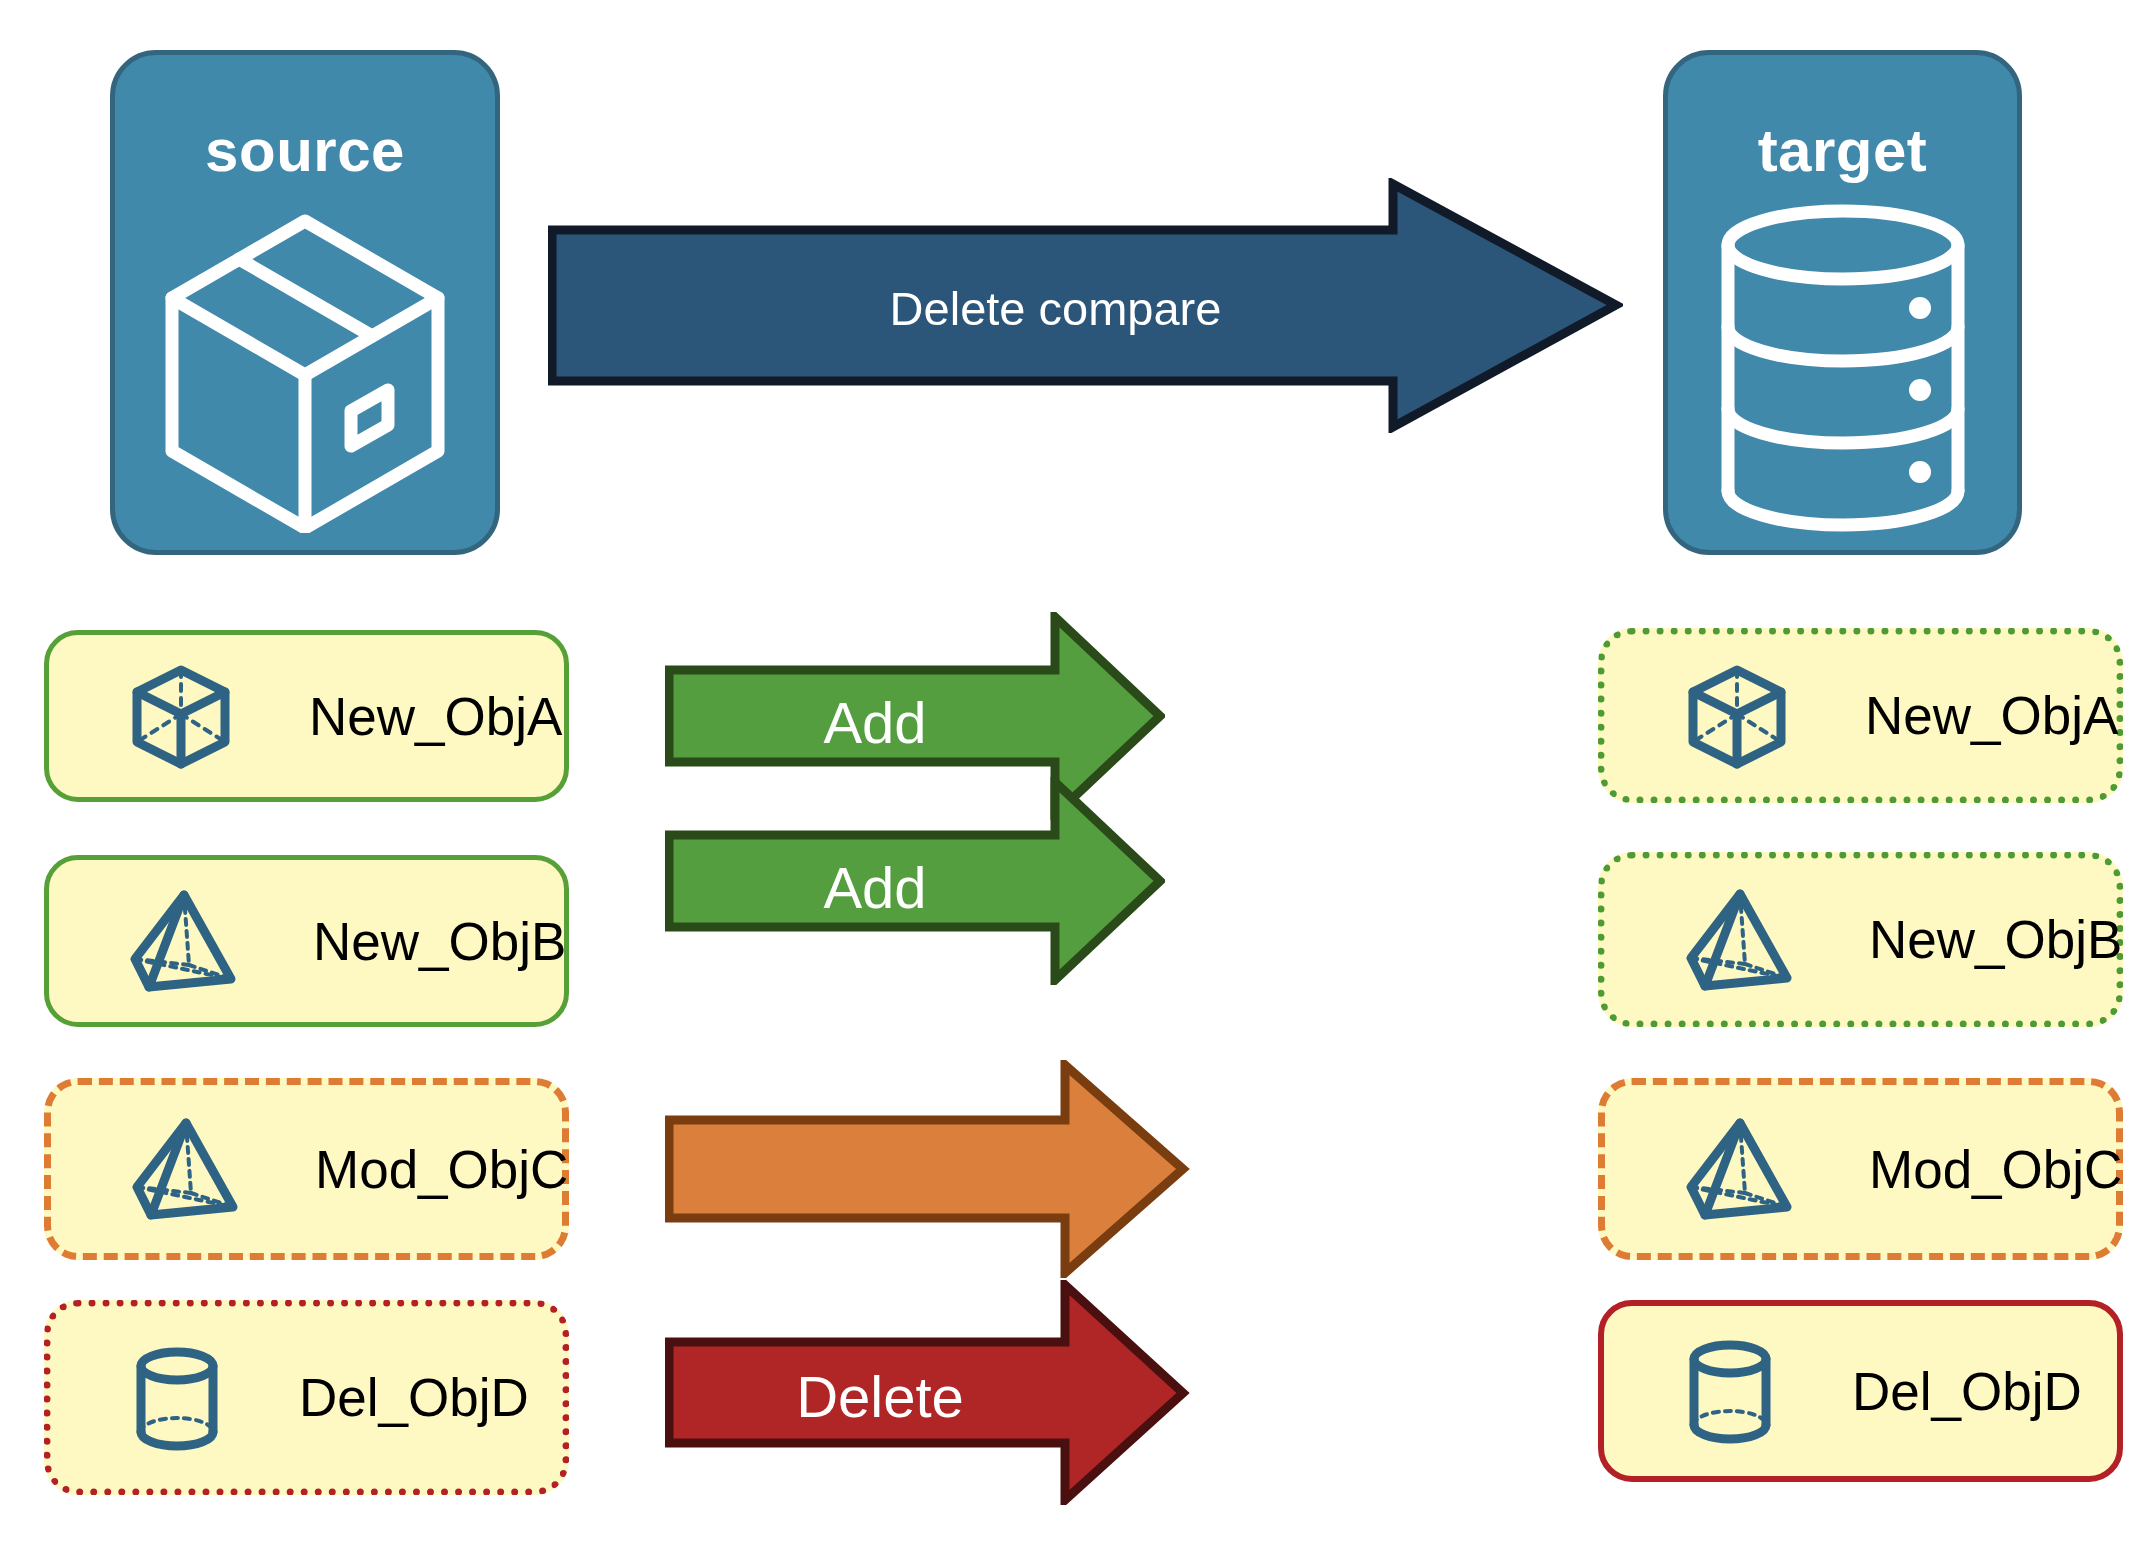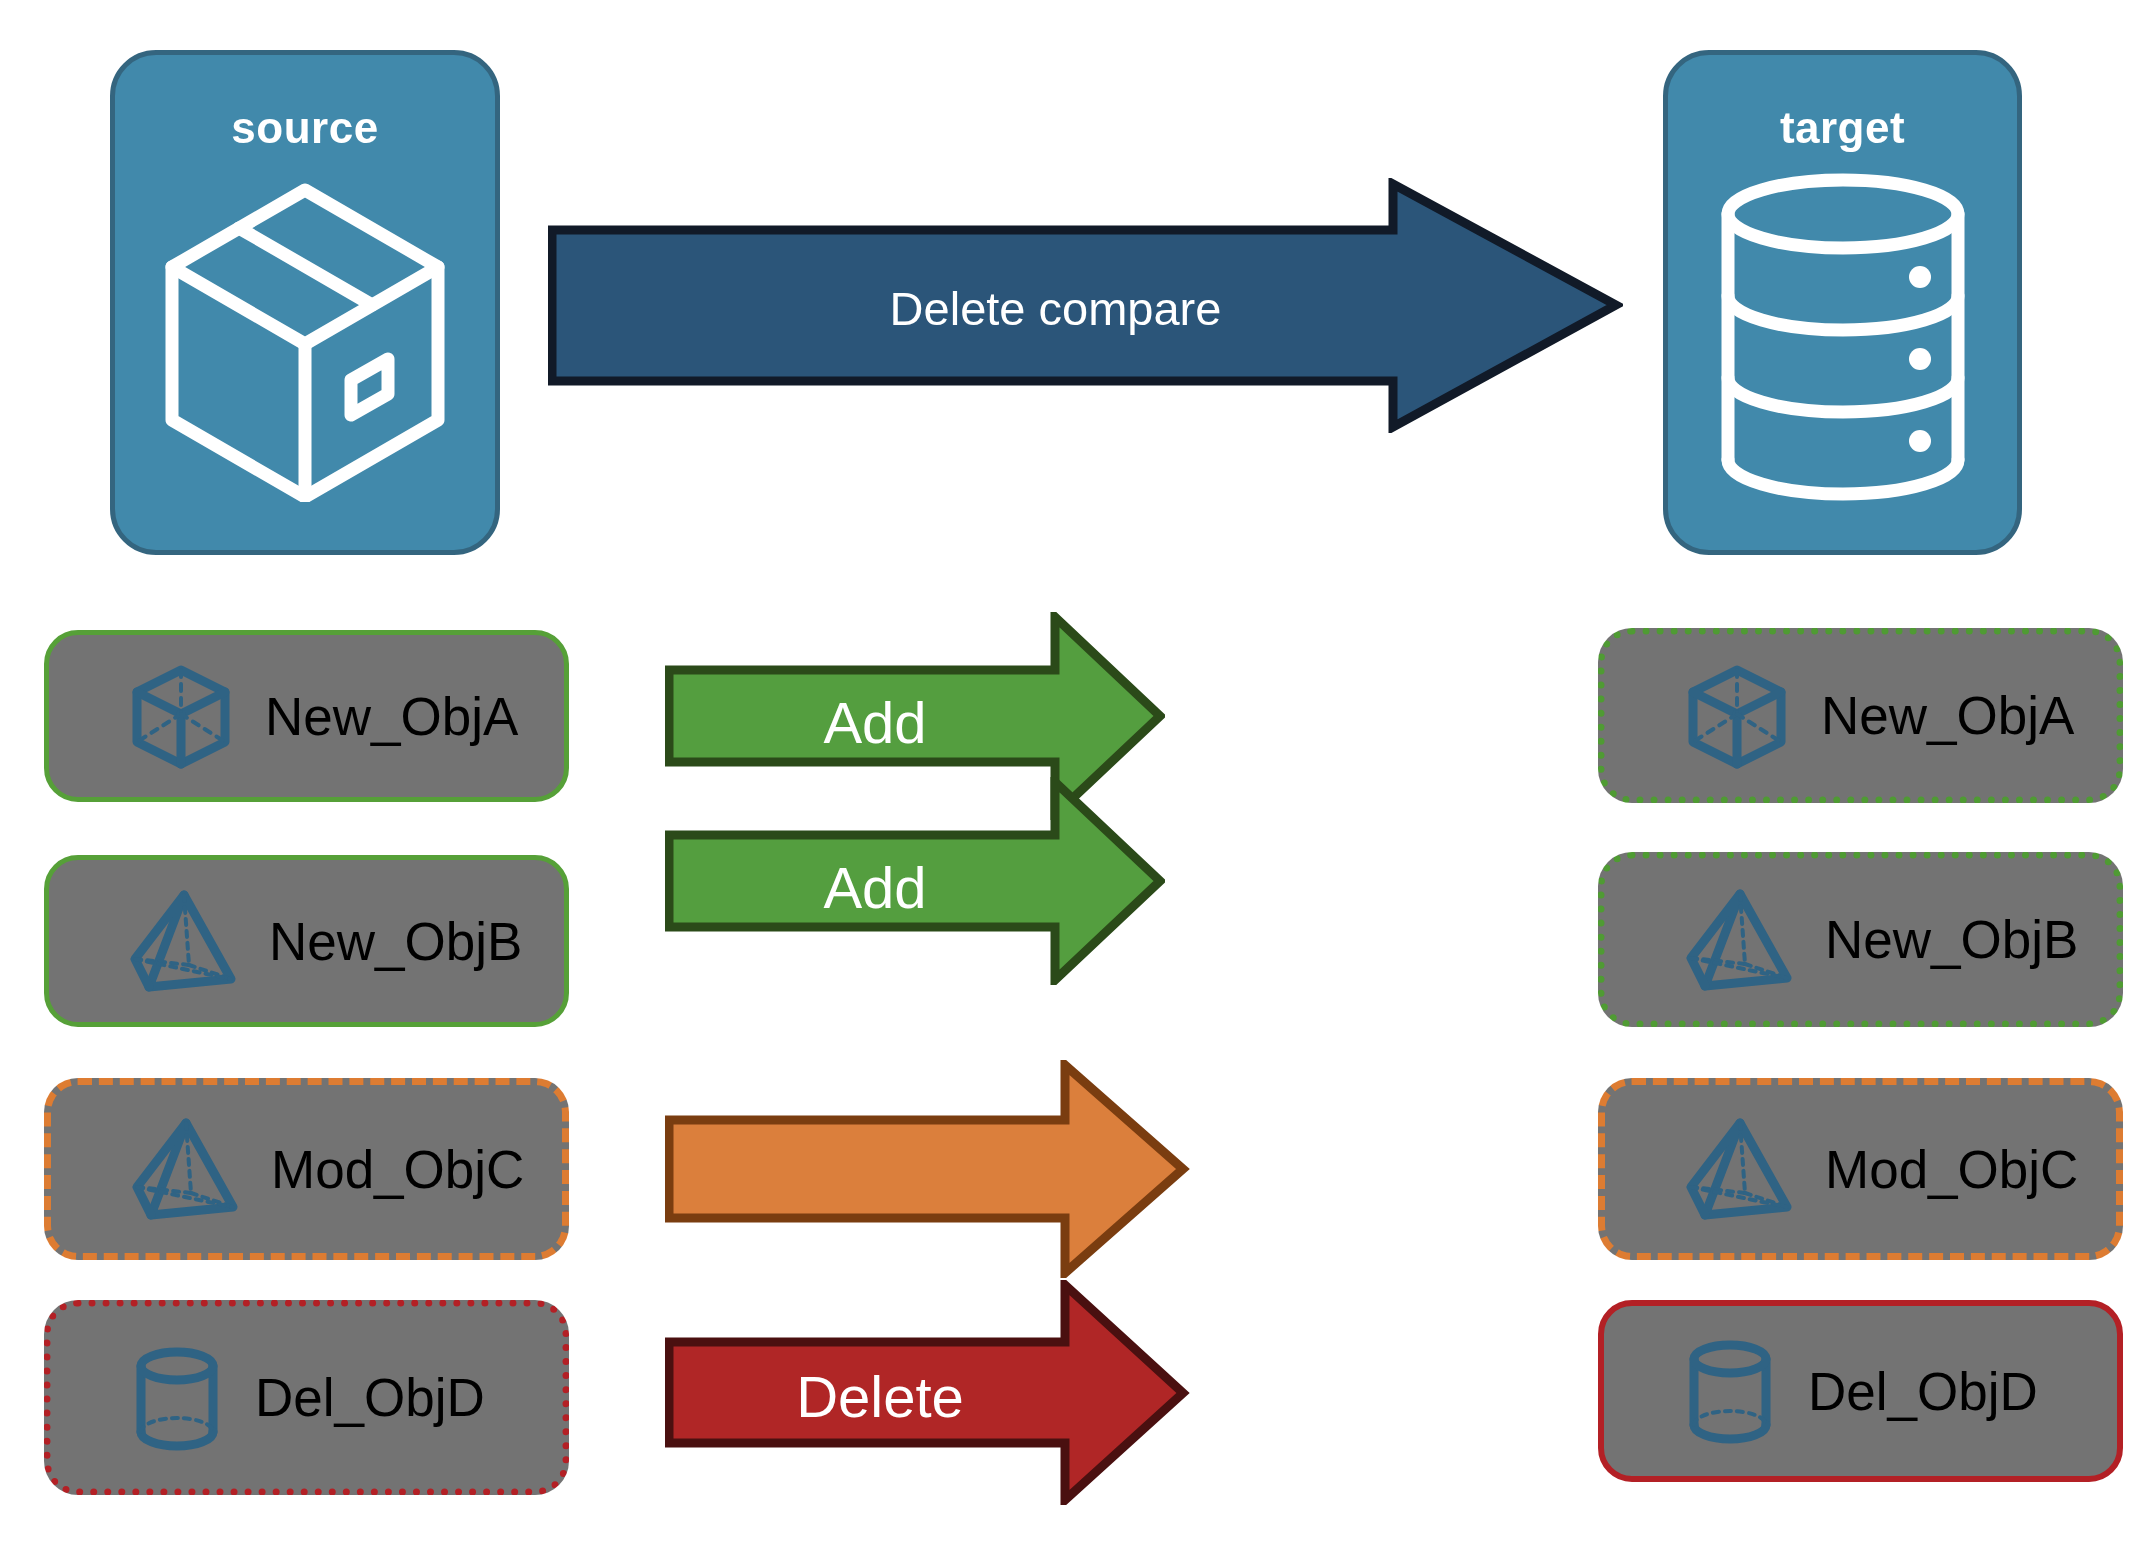--- a/index.html
+++ b/index.html
@@ -18,24 +18,24 @@
     background:#4189ab;
     border:5px solid #34657f;
     border-radius:46px;
     box-sizing:border-box;
     display:flex;
     flex-direction:column;
     align-items:center;
   }
   .endpoint-title{
     color:#ffffff;
-    font-size:44px;
+    font-size:60px;
     font-weight:bold;
     letter-spacing:0.5px;
-    margin-top:51px;
+    margin-top:66px;
     line-height:1;
   }
   .endpoint-icon{
     margin-top:22px;
     display:block;
   }
   #endpoint-source{left:110px;top:50px;width:390px;height:505px;}
   #endpoint-target{left:1663px;top:50px;width:359px;height:505px;}
 
   
@@ -53,24 +53,25 @@
   #compare-arrow-label{
     left:548px;top:281px;width:1015px;
     text-align:center;
     font-size:47px;
   }
 
   
   .obj-box{
     position:absolute;
     box-sizing:border-box;
-    background:#737373;
+    background:#fef9c3;
     border-radius:34px;
     display:flex;
     align-items:center;
+    gap:44px;
   }
   .obj-icon{
     flex:0 0 auto;
     margin-left:78px;
     display:block;
   }
   .obj-label{
     margin-left:30px;
     font-size:53px;
     color:#000000;

